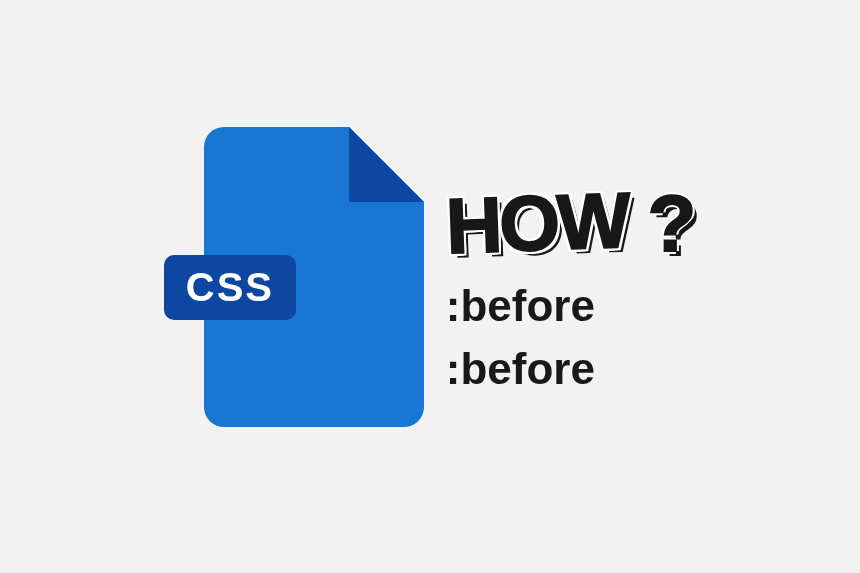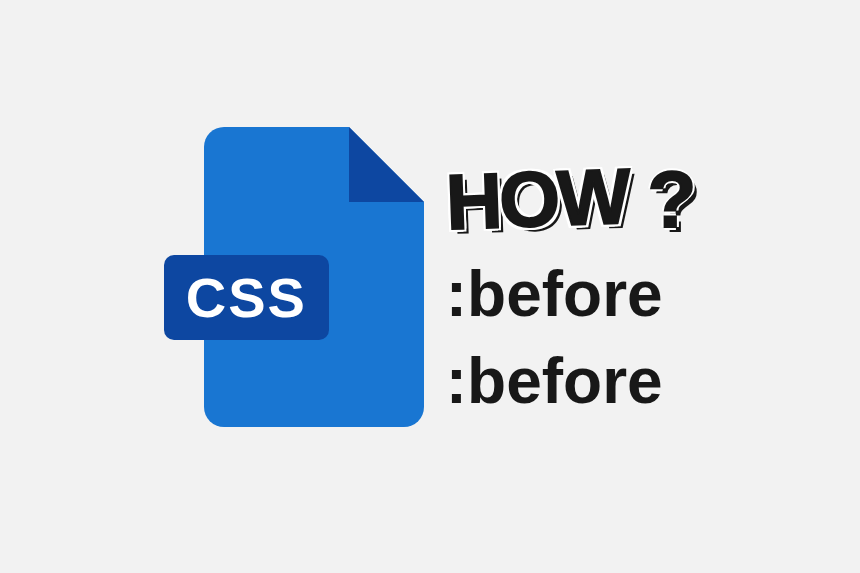--- a/index.html
+++ b/index.html
@@ -57,21 +57,21 @@
       border-width: 75px 0 0 75px;
       border-color: transparent transparent transparent #0d47a1;
     }
     .css-label {
       position: absolute;
       left: 0;
       top: 128px;
       background: #0d47a1;
       color: #ffffff;
       font-weight: 700;
-      font-size: 56px;
+      font-size: 40px;
       padding: 10px 22px;
       border-radius: 10px;
       letter-spacing: 2px;
     }
     .text-block {
       display: flex;
       flex-direction: column;
       gap: 10px;
     }
     .how-line {
@@ -106,21 +106,21 @@
       color: #181818;
       -webkit-text-stroke: 2px #181818;
       text-shadow: 
         3px 0 0 #fff,
         -3px 0 0 #fff,
         0 3px 0 #fff,
         0 -3px 0 #fff,
         5px 5px 0 #181818;
     }
     .pseudo-line {
-      font-size: 64px;
+      font-size: 44px;
       font-weight: 700;
       color: #181818;
       line-height: 1.2;
     }
   </style>
 </head>
 <body>
 
 <div class="container">
   <div class="file-icon-wrapper">

